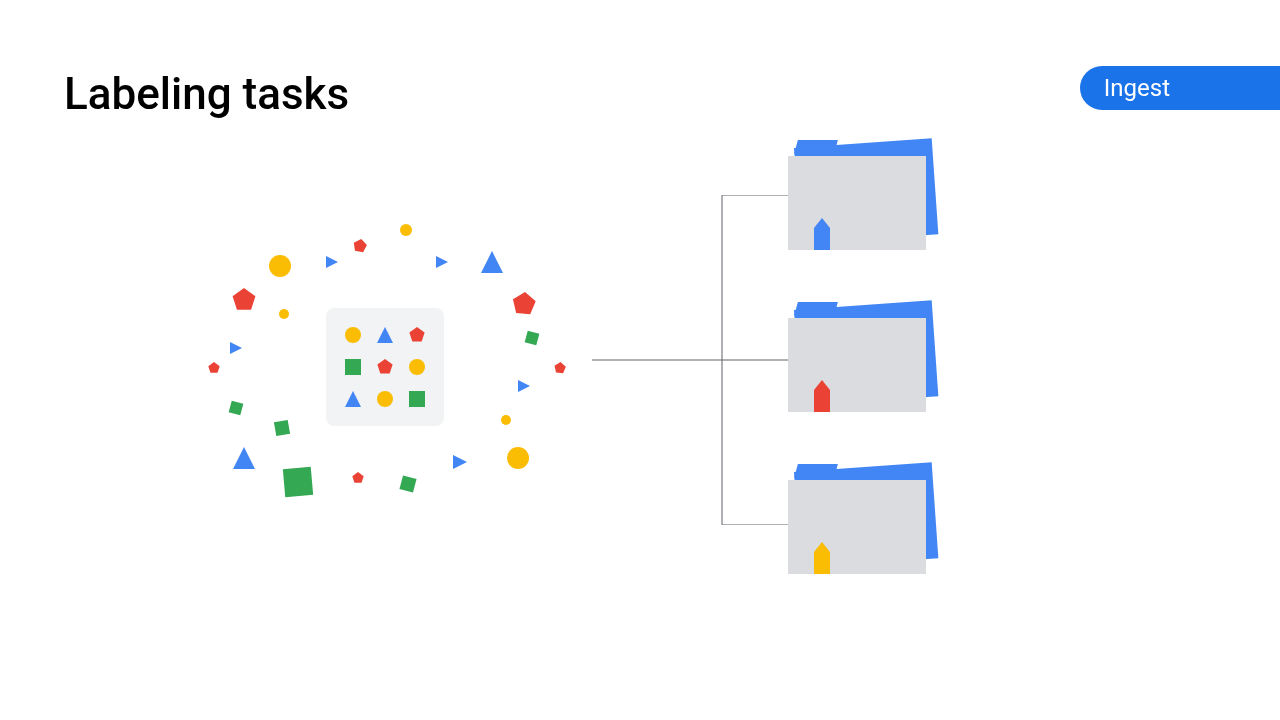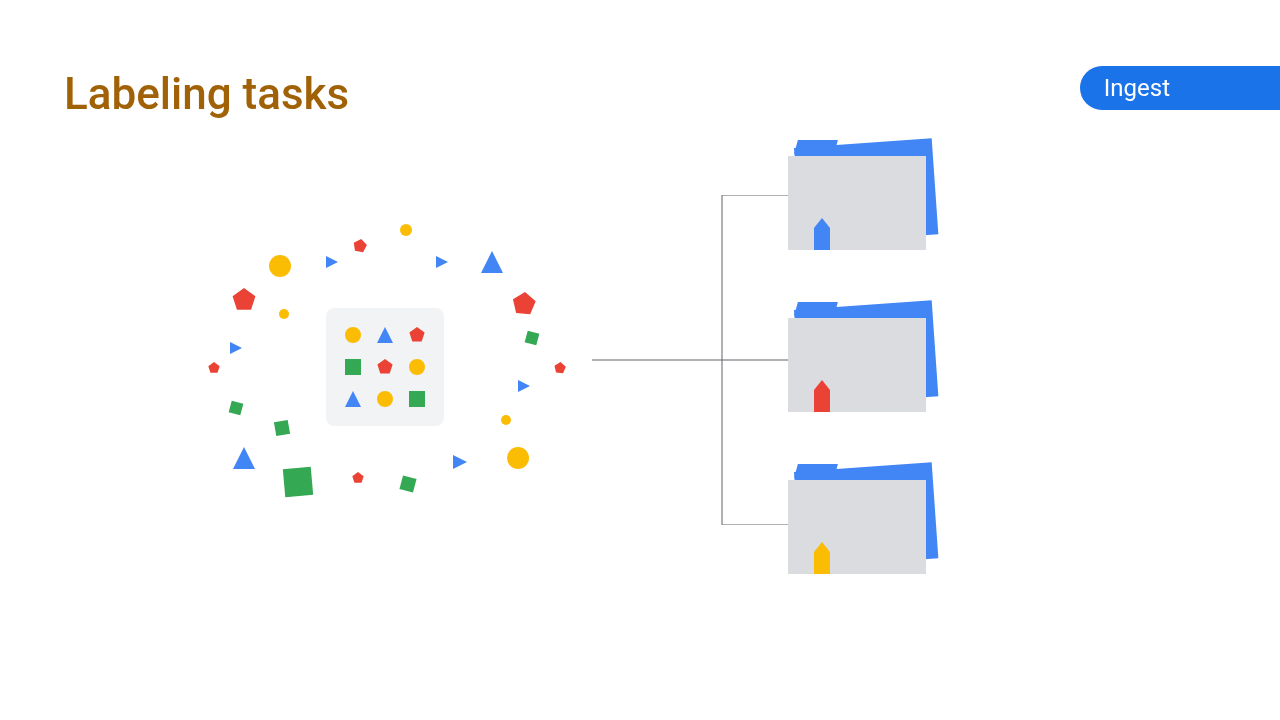--- a/index.html
+++ b/index.html
@@ -10,21 +10,21 @@
     font-family: -apple-system, BlinkMacSystemFont, "Segoe UI", Roboto, Arial, sans-serif;
     position: relative;
     overflow: hidden;
   }
   .title {
     position: absolute;
     top: 68px;
     left: 64px;
     font-size: 44px;
     font-weight: 500;
-    color: #a16207;
+    color: #000000;
   }
   .badge {
     position: absolute;
     top: 66px;
     right: 0;
     background: #1a73e8;
     color: #ffffff;
     font-size: 24px;
     font-weight: 400;
     padding: 8px 110px 8px 24px;

